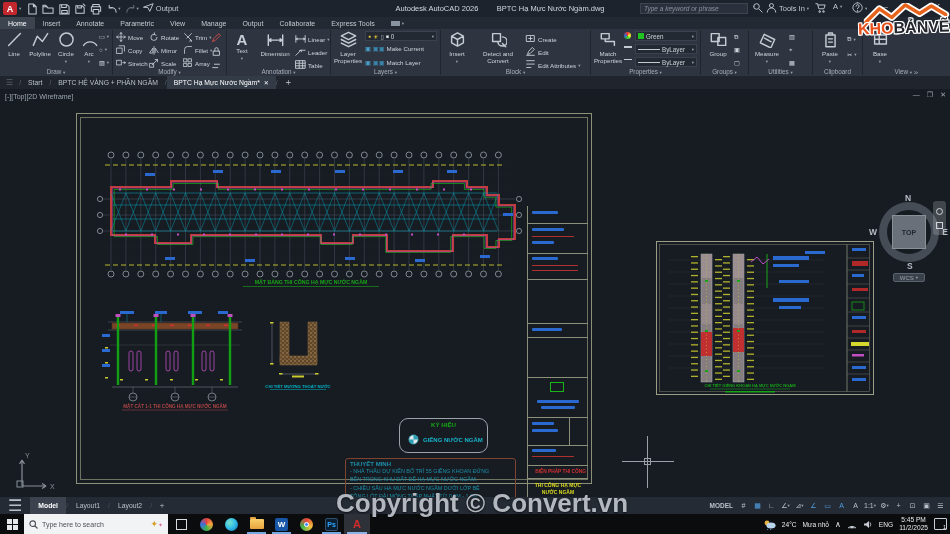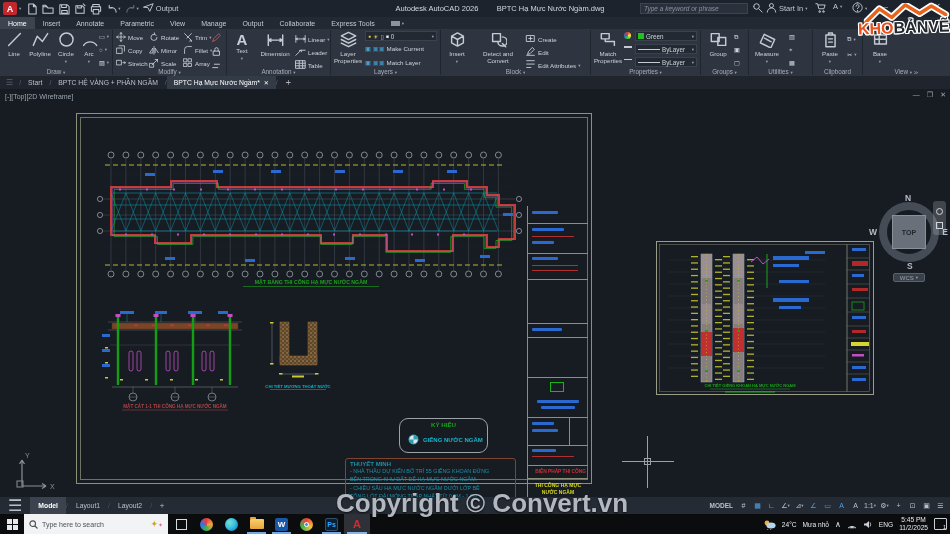--- a/index.html
+++ b/index.html
@@ -141,21 +141,21 @@
   <div id="tb-search">Type a keyword or phrase</div>
   <span class="tbitem" style="left:752px">
       <i class="ic"><svg viewBox="0 0 13 13" width="11" height="11">
           <path d="M8.5 8.5L12 12M2 5.3a3.3 3.3 0 1 0 6.6 0a3.3 3.3 0 1 0 -6.6 0" stroke="#c6cbd3" fill="none" stroke-width="1.1" stroke-linejoin="round" stroke-linecap="round"></path>
         </svg></i>
     </span>
   <span class="tbitem" style="left:766px">
       <i class="ic"><svg viewBox="0 0 13 13" width="11" height="11">
           <path d="M4 4.2a2.4 2.4 0 1 0 4.8 0a2.4 2.4 0 1 0 -4.8 0M1.5 12a5 5 0 0 1 10 0" stroke="#c6cbd3" fill="none" stroke-width="1.1" stroke-linejoin="round" stroke-linecap="round"></path>
         </svg></i>
-      <span>Start In</span>
+      <span>Tools In</span>
       <span class="caret">▾</span>
     </span>
   <span class="tbitem" style="left:815px">
       <i class="ic"><svg viewBox="0 0 13 13" width="11" height="11">
           <path d="M1 2h2l1.5 6h6L12 3.5H4M5.5 10.5a1 1 0 1 0 .1 0M10 10.5a1 1 0 1 0 .1 0" stroke="#c6cbd3" fill="none" stroke-width="1.1" stroke-linejoin="round" stroke-linecap="round"></path>
         </svg></i>
     </span>
   <span class="tbitem" style="left:833px">A<span class="caret">▾</span></span>
   <span class="tbitem" style="left:852px">
       <i class="ic"><svg viewBox="0 0 13 13" width="11" height="11">

